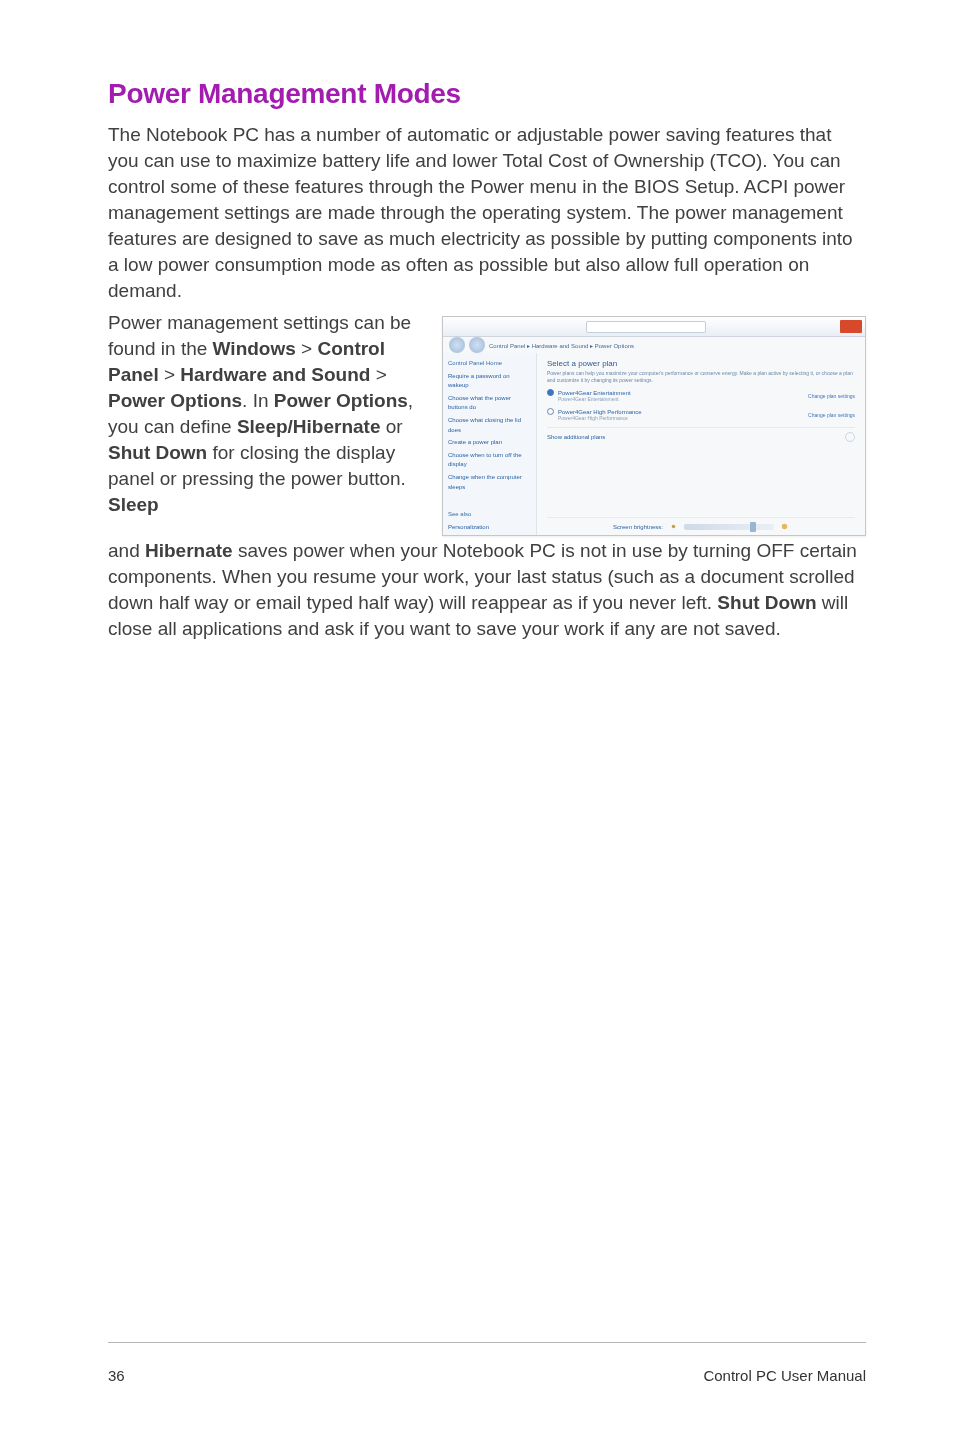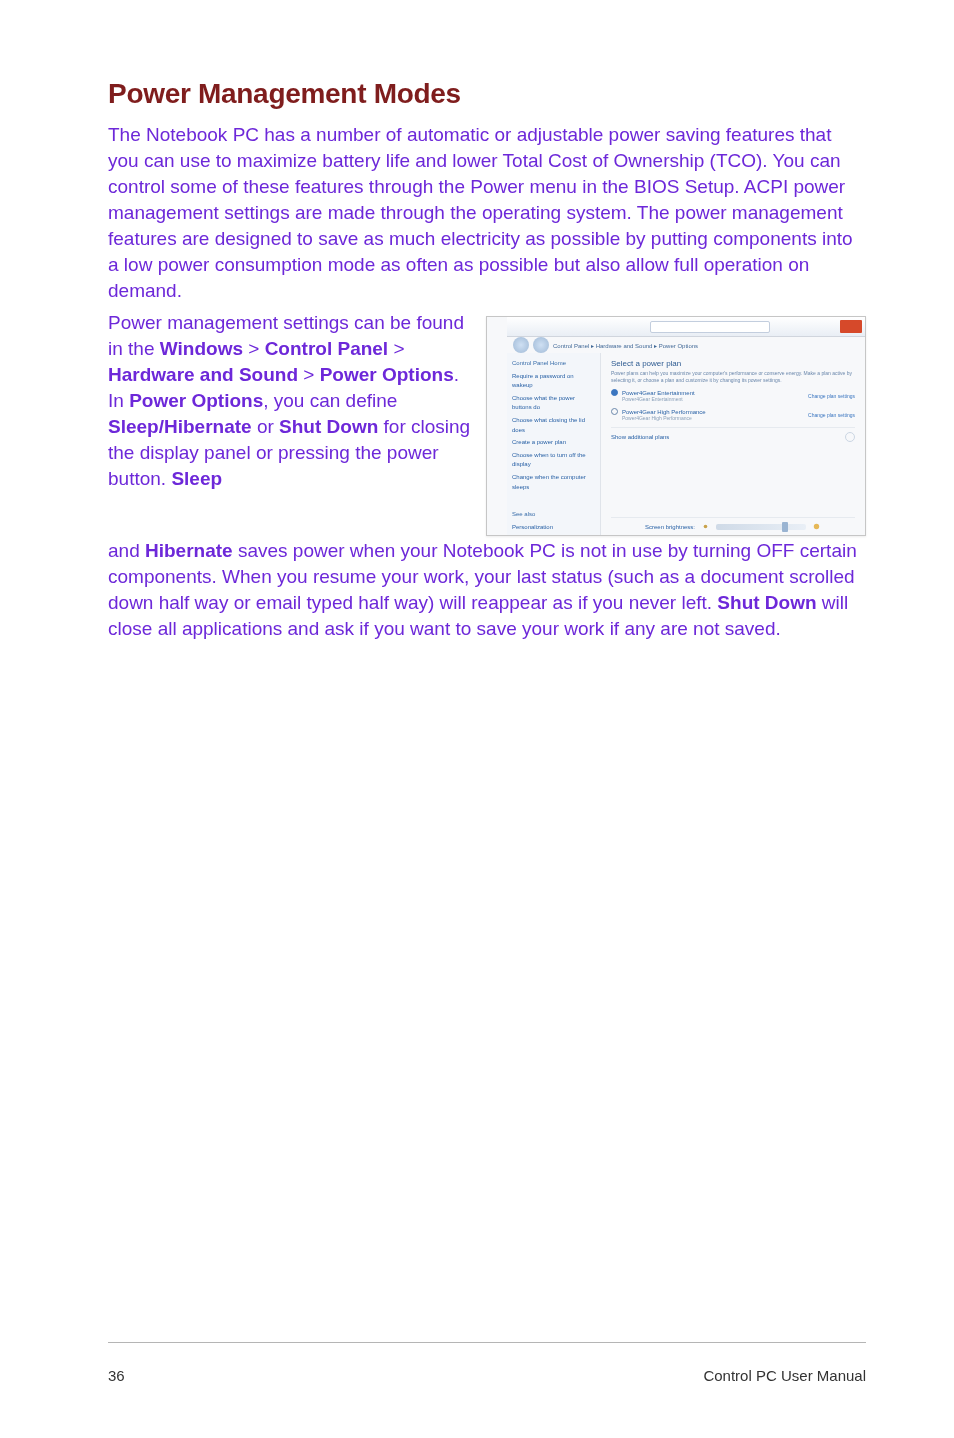--- a/index.html
+++ b/index.html
@@ -10,48 +10,47 @@
       height: 1438px;
       position: relative;
       color: #222;
     }
     .page {
       padding: 78px 88px 0 108px;
     }
     h2.section-title {
       font-size: 28px;
       font-weight: 700;
-      color: #7f1d1d;
+      color: #a21caf;
       margin-bottom: 12px;
       letter-spacing: -0.3px;
     }
     h2.section-title.sleep { margin-top: 28px; }
     p.body-text {
       font-size: 19px;
       line-height: 1.37;
-      color: #6d28d9;
+      color: #404040;
       margin-bottom: 6px;
     }
     .row {
       display: flex;
       gap: 14px;
       align-items: flex-start;
     }
     .col-text { flex: 1; }
     .fig {
-      width: 380px;
+      width: 424px;
       height: 220px;
       border: 1px solid #c6c6c6;
       background: #f7f8fa;
       box-shadow: 0 1px 2px rgba(0,0,0,.08);
       position: relative;
       overflow: hidden;
       margin-top: 6px;
       flex-shrink: 0;
-      padding-left: 20px;
     }
     .fig-header {
       height: 20px;
       background: linear-gradient(#fff,#e9eef5);
       border-bottom: 1px solid #d0d5dd;
       display:flex; align-items:center; justify-content:flex-end;
       padding: 0 3px;
       gap:2px;
     }
     .fig-header .close { width:22px; height:13px; background:#d6492a; border-radius:1px; }

